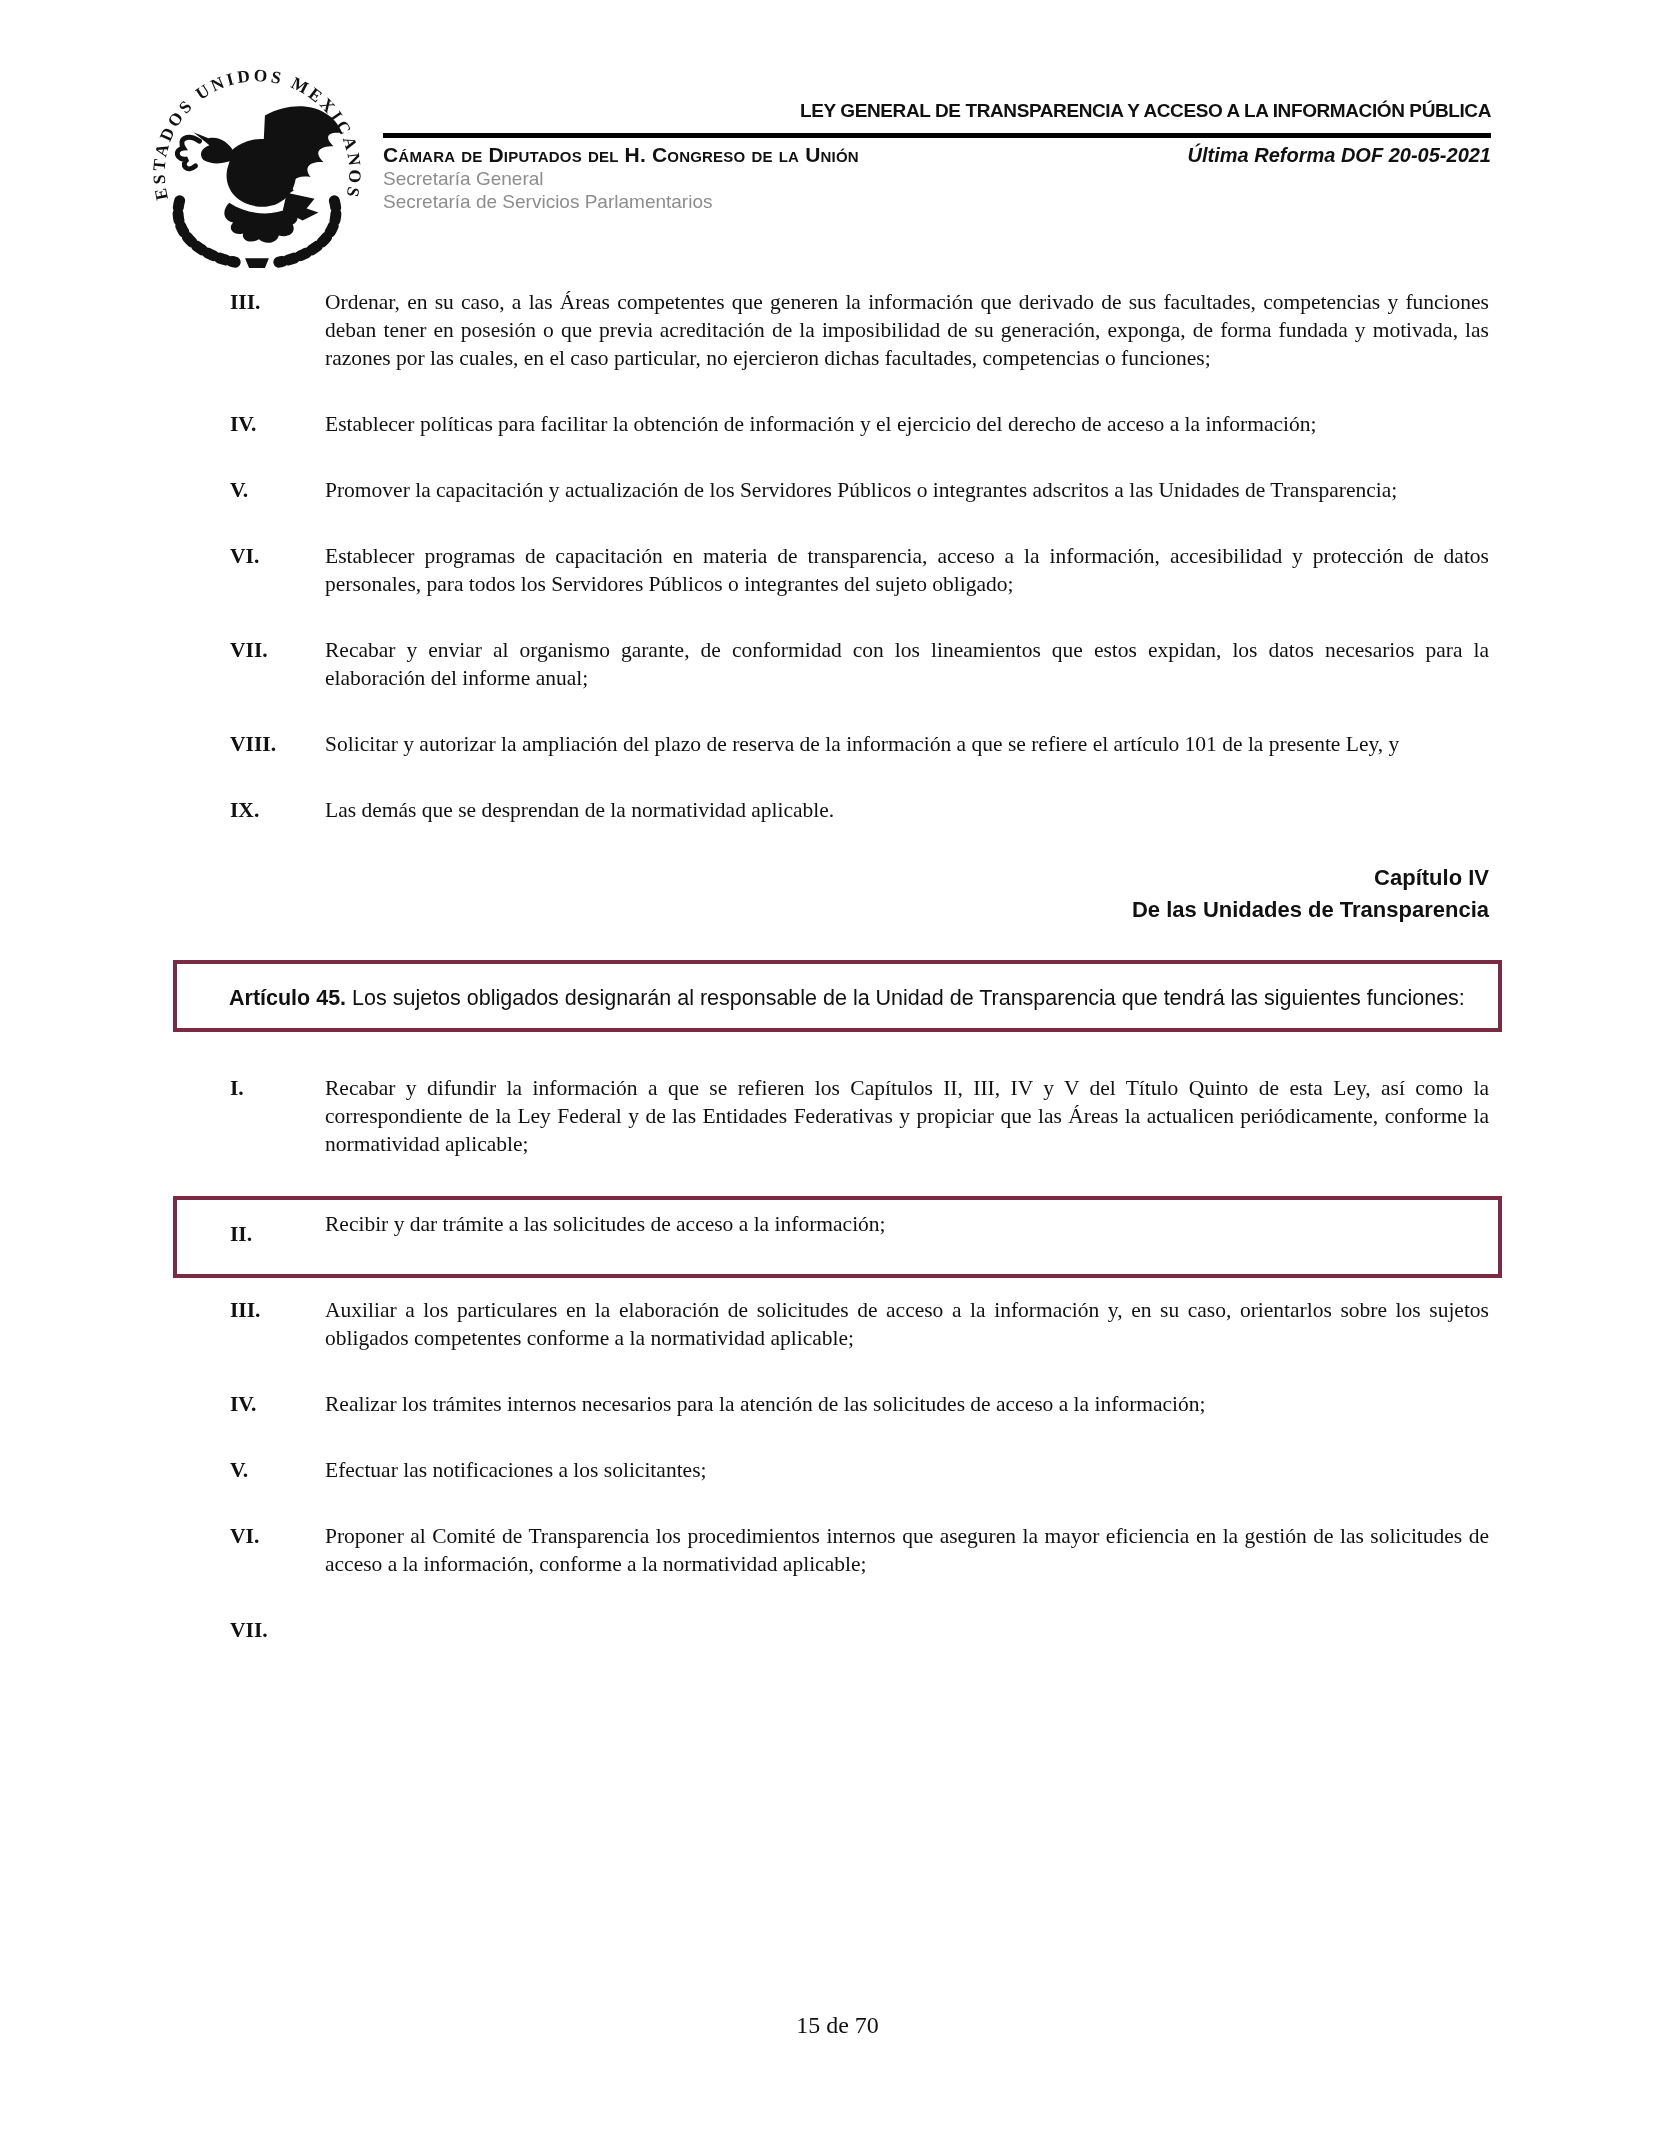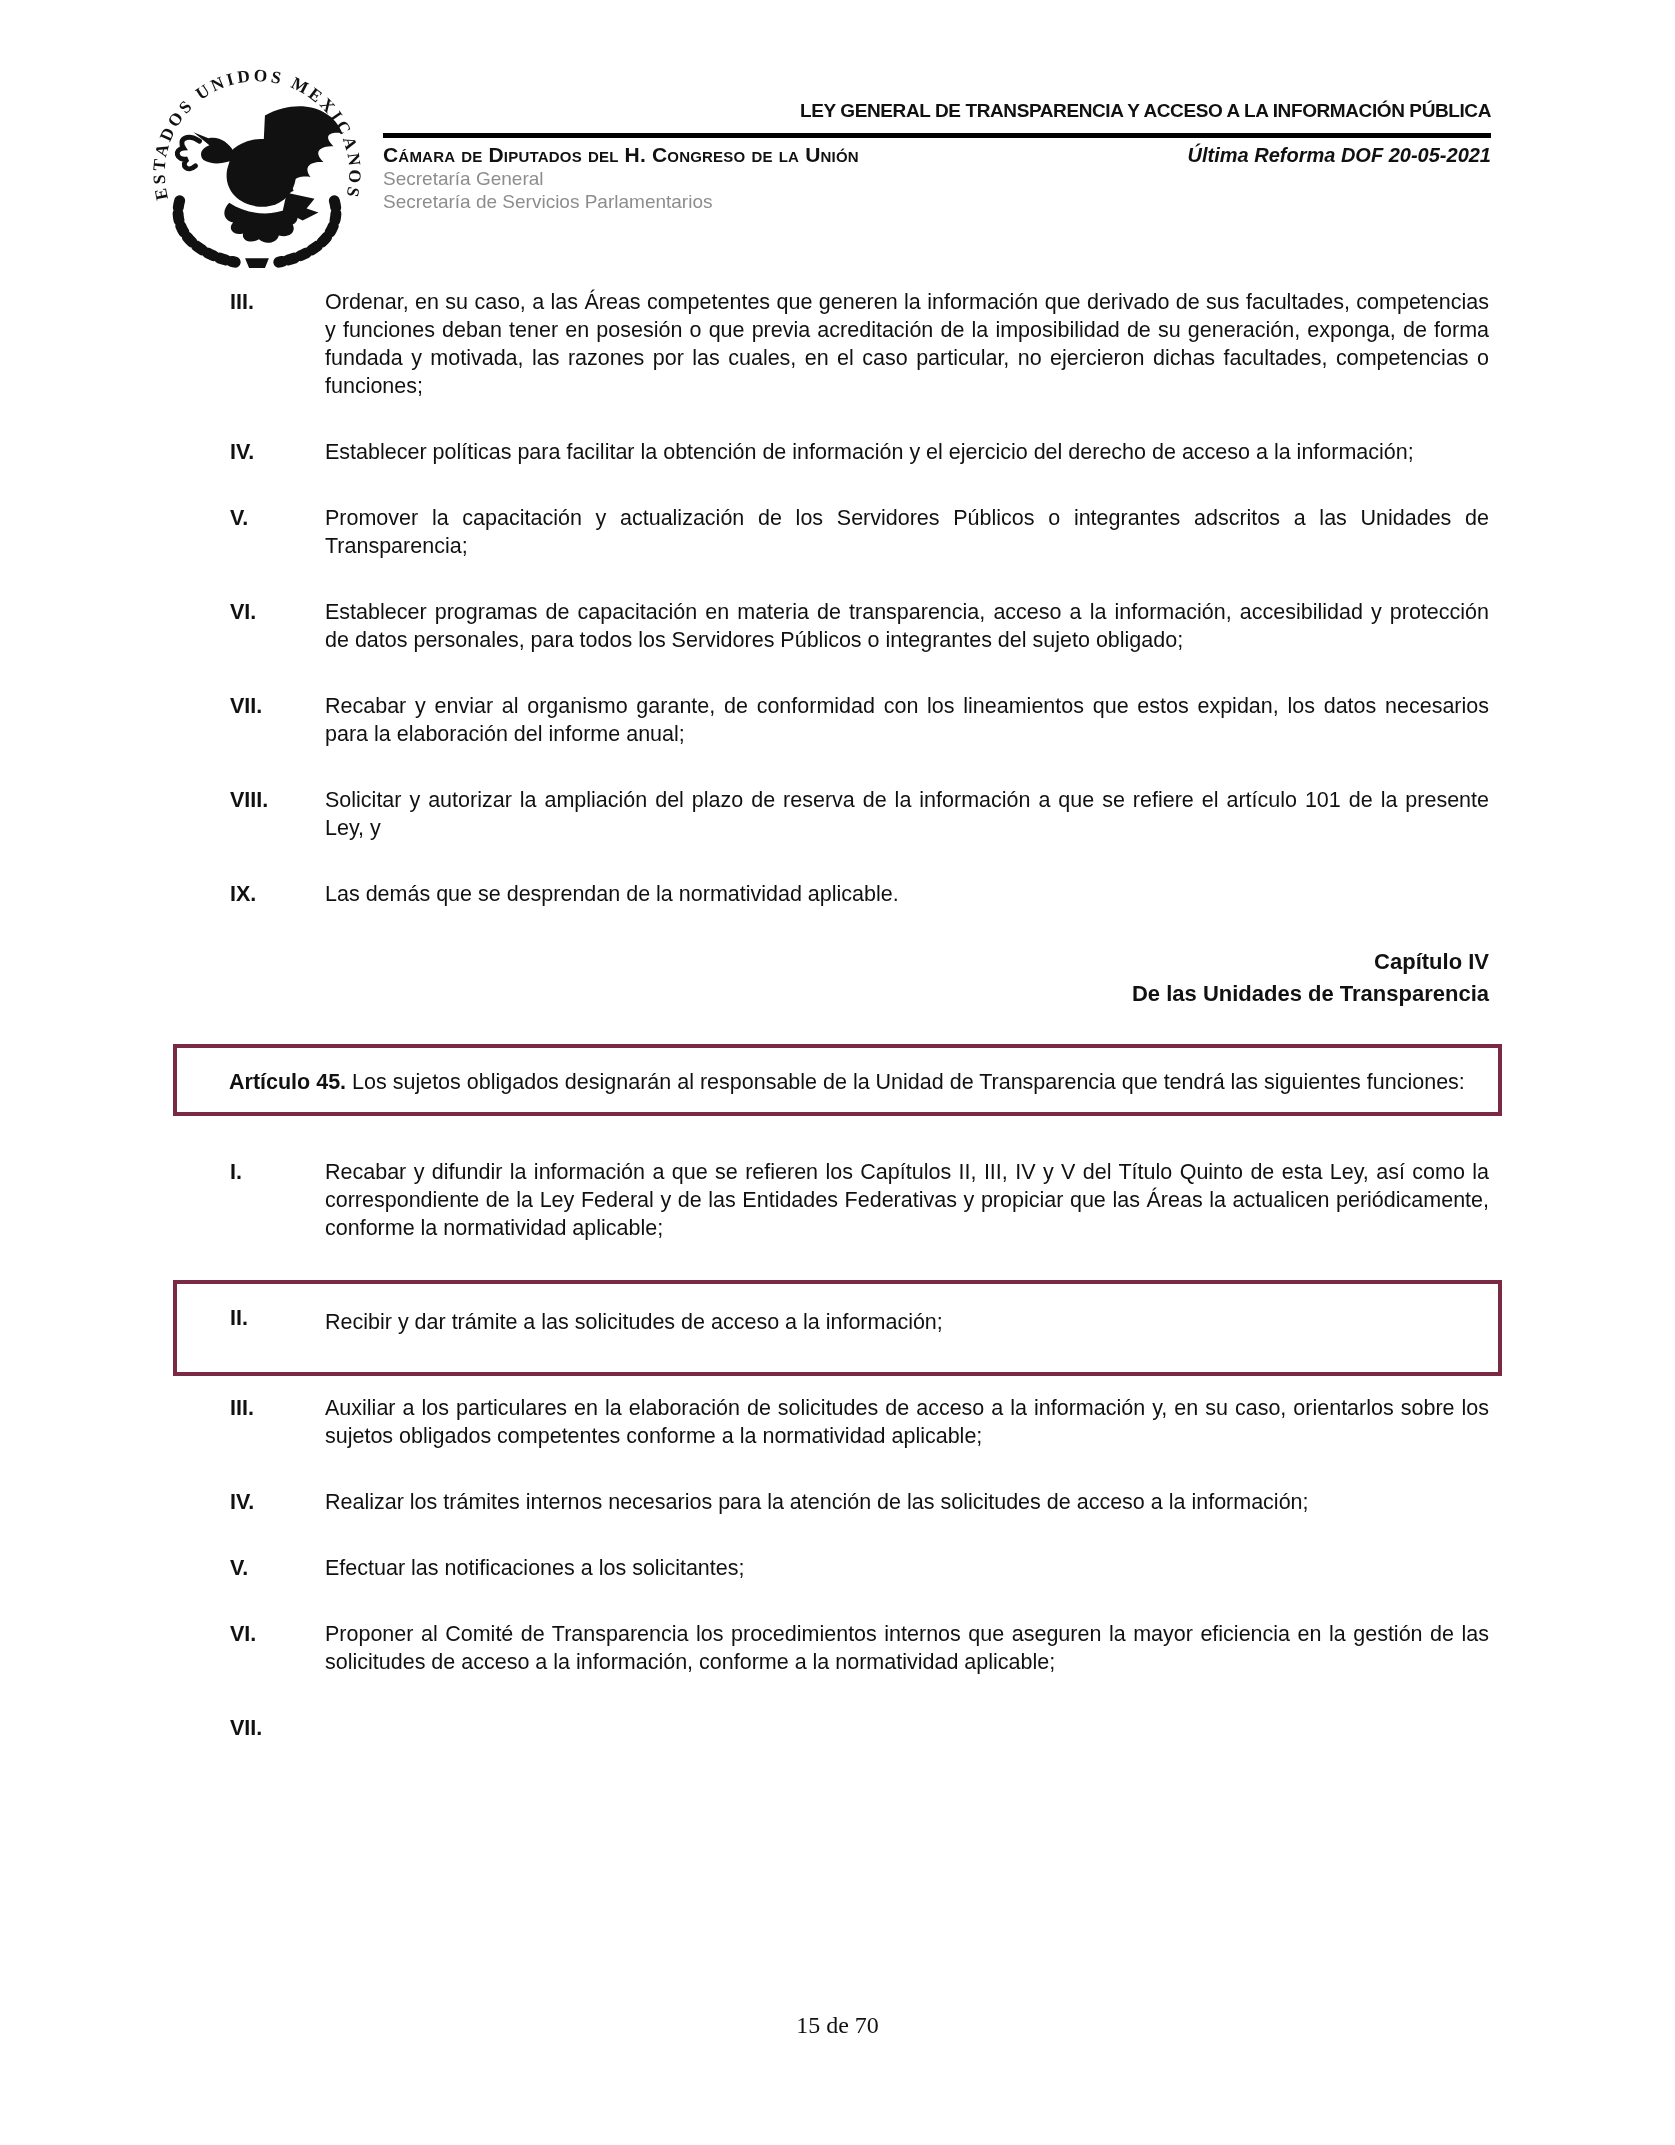--- a/index.html
+++ b/index.html
@@ -29,26 +29,26 @@
     font-weight:bold; font-size:21px;
     font-variant:small-caps;
     letter-spacing:0.2px;
     white-space:nowrap;
   }
   .reform { font-weight:bold; font-style:italic; font-size:20px; white-space:nowrap; }
   .sub-line { color:#8d8d8d; font-size:19px; line-height:23px; }
 
   
   .content { position:absolute; left:186px; top:288px; width:1303px; font-size:21.5px; line-height:28px; }
-  .li { position:relative; padding-left:139px; margin-bottom:38px; text-align:justify; }
+  .li { position:relative; padding-left:139px; margin-bottom:38px; text-align:justify;font-family:Liberation Serif, serif; }
   .li .num { position:absolute; left:44px; top:0; font-weight:bold; }
   .li.boxed {
     border:4px solid #7b2a44;
     margin:0 -13px 18px -13px;
-    padding:24px 10px 36px 148px;
+    padding:10px 10px 36px 148px;
   }
   .li.boxed .num { left:53px; top:20px; }
 
   .chapter { text-align:right; font-weight:bold; font-size:22px; line-height:32px; margin:24px 0 34px 0; }
 
   .article-box {
     border:4px solid #7b2a44;
     margin:0 -13px 42px -13px;
     padding:20px 10px 16px 8px;
   }

